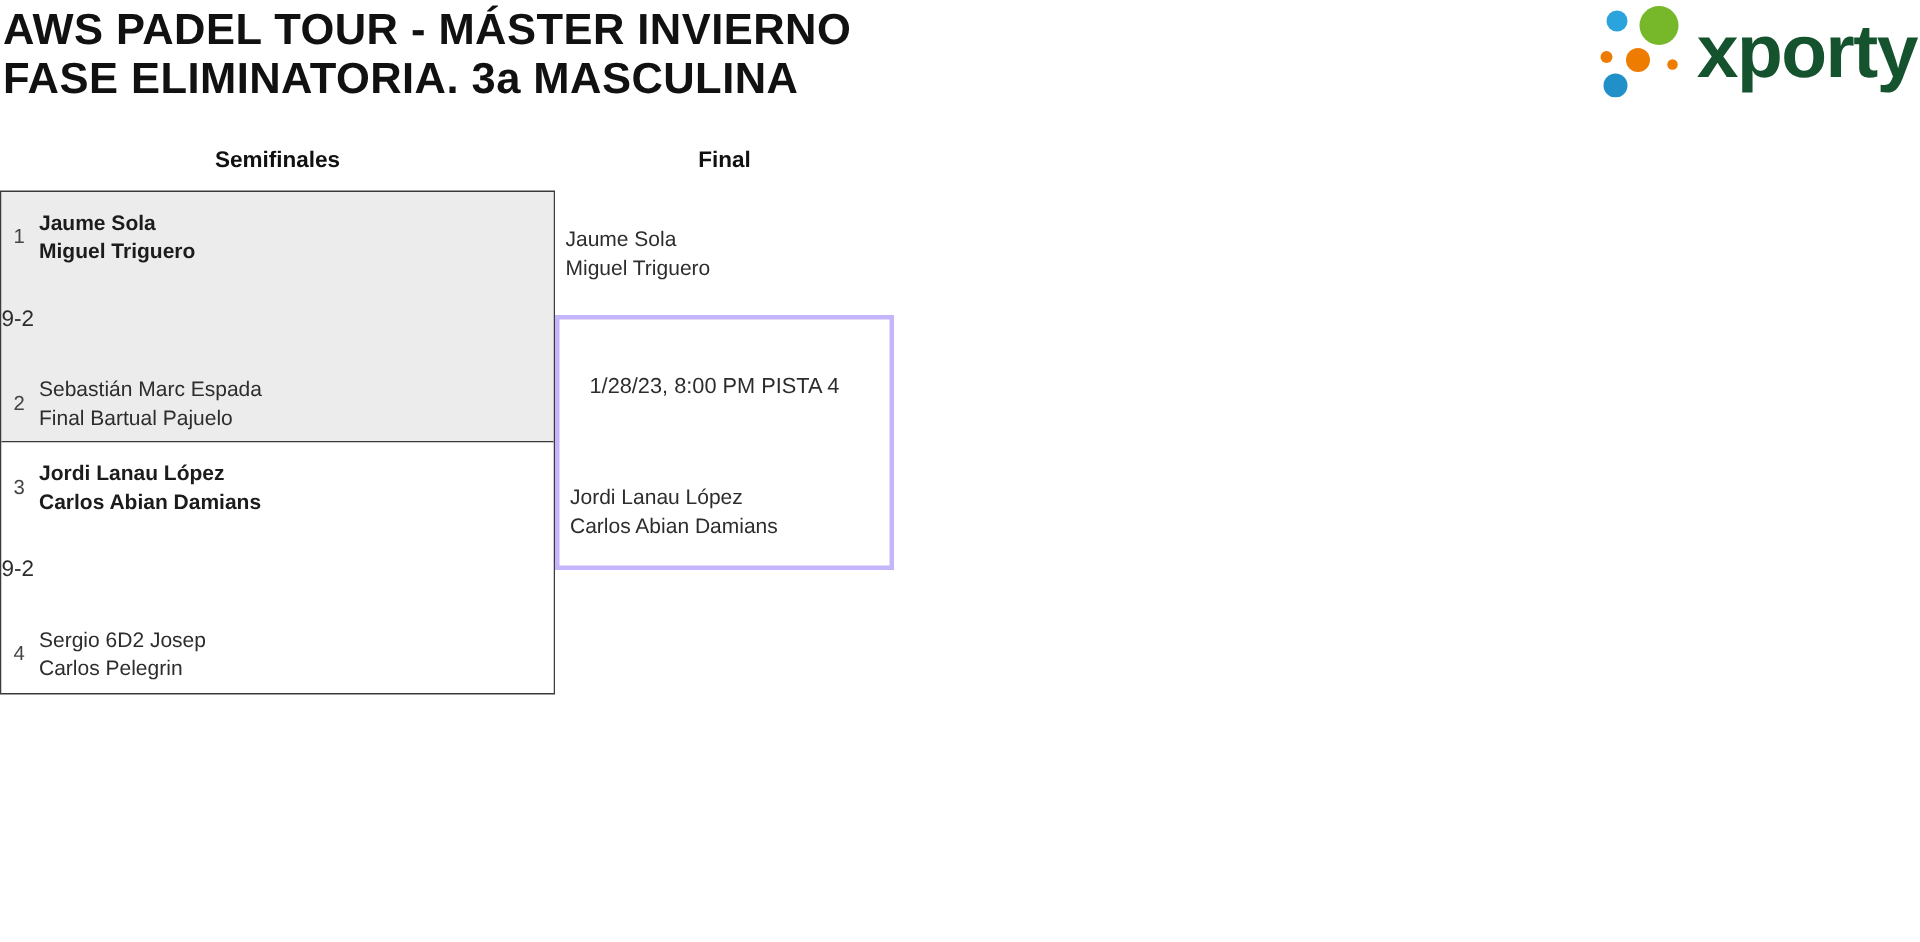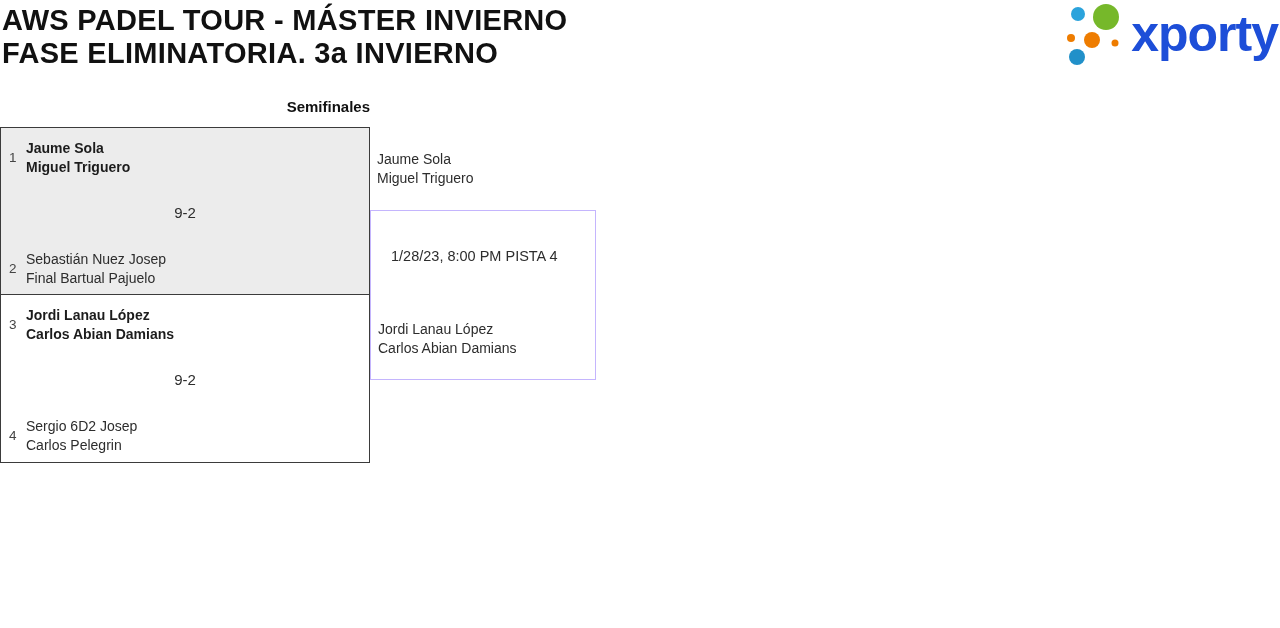--- a/index.html
+++ b/index.html
@@ -26,29 +26,29 @@
   .logo {
     position: absolute; top: 3px; right: 2px;
     display: flex; align-items: center; gap: 8px;
     text-decoration: none; cursor: pointer;
   }
   .logo-icon { display: block; }
   .logo-text {
     font-size: 50px;
     font-weight: 800;
     letter-spacing: -1px;
-    color: #1d4ed8;
+    color: #14532d;
     line-height: 60px;
   }
 
   
   .round-header {
     position: absolute; top: 98px;
     font-size: 15px; font-weight: 700; color: #111111;
-    text-align: right;
+    text-align: center;
   }
   .rh-semi  { left: 0;     width: 370px; }
   .rh-final { left: 370px; width: 226px; }
 
   
   .sf-container {
     position: absolute; left: 0; top: 127px;
     width: 370px; height: 336px;
     border: 1px solid #3b3b3b;
   }
@@ -62,78 +62,79 @@
   .seed-top    { top: 21px; }
   .seed-bottom { top: 132px; }
 
   .team { position: absolute; left: 25px; font-size: 14px; line-height: 19px; color: #2d2d2d; }
   .team-top    { top: 11px; }
   .team-bottom { top: 122px; }
   .team.winner { font-weight: 700; color: #1c1c1c; }
 
   .score {
     position: absolute; left: 0; top: 76px; width: 100%;
-    text-align: center; font-size: 15px; color: #2d2d2d;
+    text-align: left; font-size: 15px; color: #2d2d2d;
   }
 
   
   .final-team-top {
     position: absolute; left: 377px; top: 150px;
     font-size: 14px; line-height: 19px; color: #2d2d2d;
   }
   .final-box {
     position: absolute; left: 370px; top: 210px;
     width: 226px; height: 170px;
-    border: 1px solid #c4b5fd; background: #ffffff;
+    border: 3px solid #c4b5fd; background: #ffffff;
   }
   .match-info {
     position: absolute; left: 20px; top: 37px;
     font-size: 14.5px; color: #2d2d2d; white-space: nowrap;
   }
   .final-team-bottom {
     position: absolute; left: 7px; top: 109px;
     font-size: 14px; line-height: 19px; color: #2d2d2d;
   }
 </style>
 </head>
 <body>
 
 <div class="page">
 
   <div class="titles">
     <div class="title-line">AWS PADEL TOUR - MÁSTER INVIERNO</div>
-    <div class="title-line">FASE ELIMINATORIA. 3a INVIERNO</div>
+    <div class="title-line">FASE ELIMINATORIA. 3a MASCULINA</div>
   </div>
 
   <a class="logo">
     <svg class="logo-icon" width="58" height="62" viewBox="0 0 58 62" xmlns="http://www.w3.org/2000/svg">
       <circle cx="13" cy="11" r="7" fill="#2ba3dc"></circle>
       <circle cx="41" cy="14" r="13" fill="#76b82a"></circle>
       <circle cx="6" cy="35" r="4" fill="#ee7c00"></circle>
       <circle cx="27" cy="37" r="8" fill="#ee7c00"></circle>
       <circle cx="50" cy="40" r="3.5" fill="#ee7c00"></circle>
       <circle cx="12" cy="54" r="8" fill="#2190c9"></circle>
     </svg>
     <span class="logo-text">xporty</span>
   </a>
 
   <div class="round-header rh-semi">Semifinales</div>
+  <div class="round-header rh-final">Final</div>
 
   <div class="sf-container">
 
     <div class="match sf1">
       <span class="seed seed-top">1</span>
       <div class="team team-top winner">
         <div>Jaume Sola</div>
         <div>Miguel Triguero</div>
       </div>
       <div class="score">9-2</div>
       <span class="seed seed-bottom">2</span>
       <div class="team team-bottom">
-        <div>Sebastián Nuez Josep</div>
+        <div>Sebastián Marc Espada</div>
         <div>Final Bartual Pajuelo</div>
       </div>
     </div>
 
     <div class="match sf2">
       <span class="seed seed-top">3</span>
       <div class="team team-top winner">
         <div>Jordi Lanau López</div>
         <div>Carlos Abian Damians</div>
       </div>

